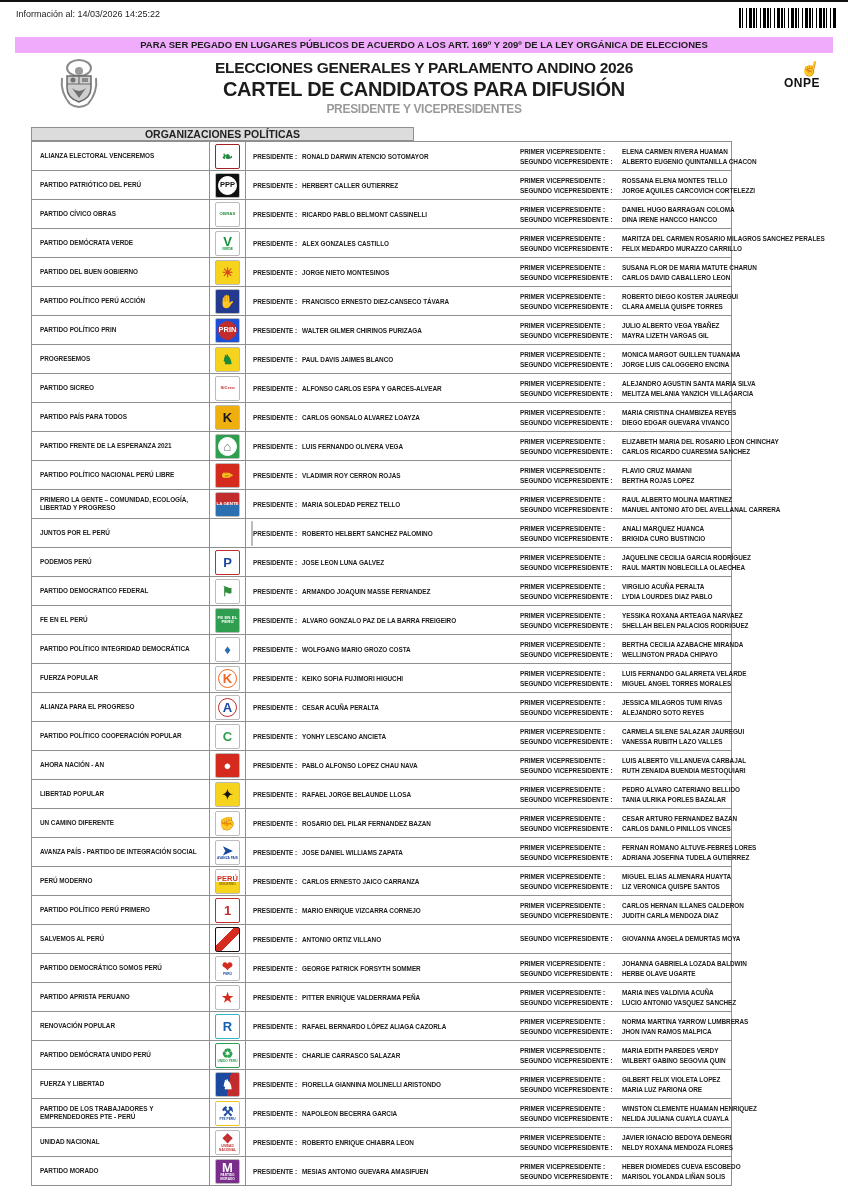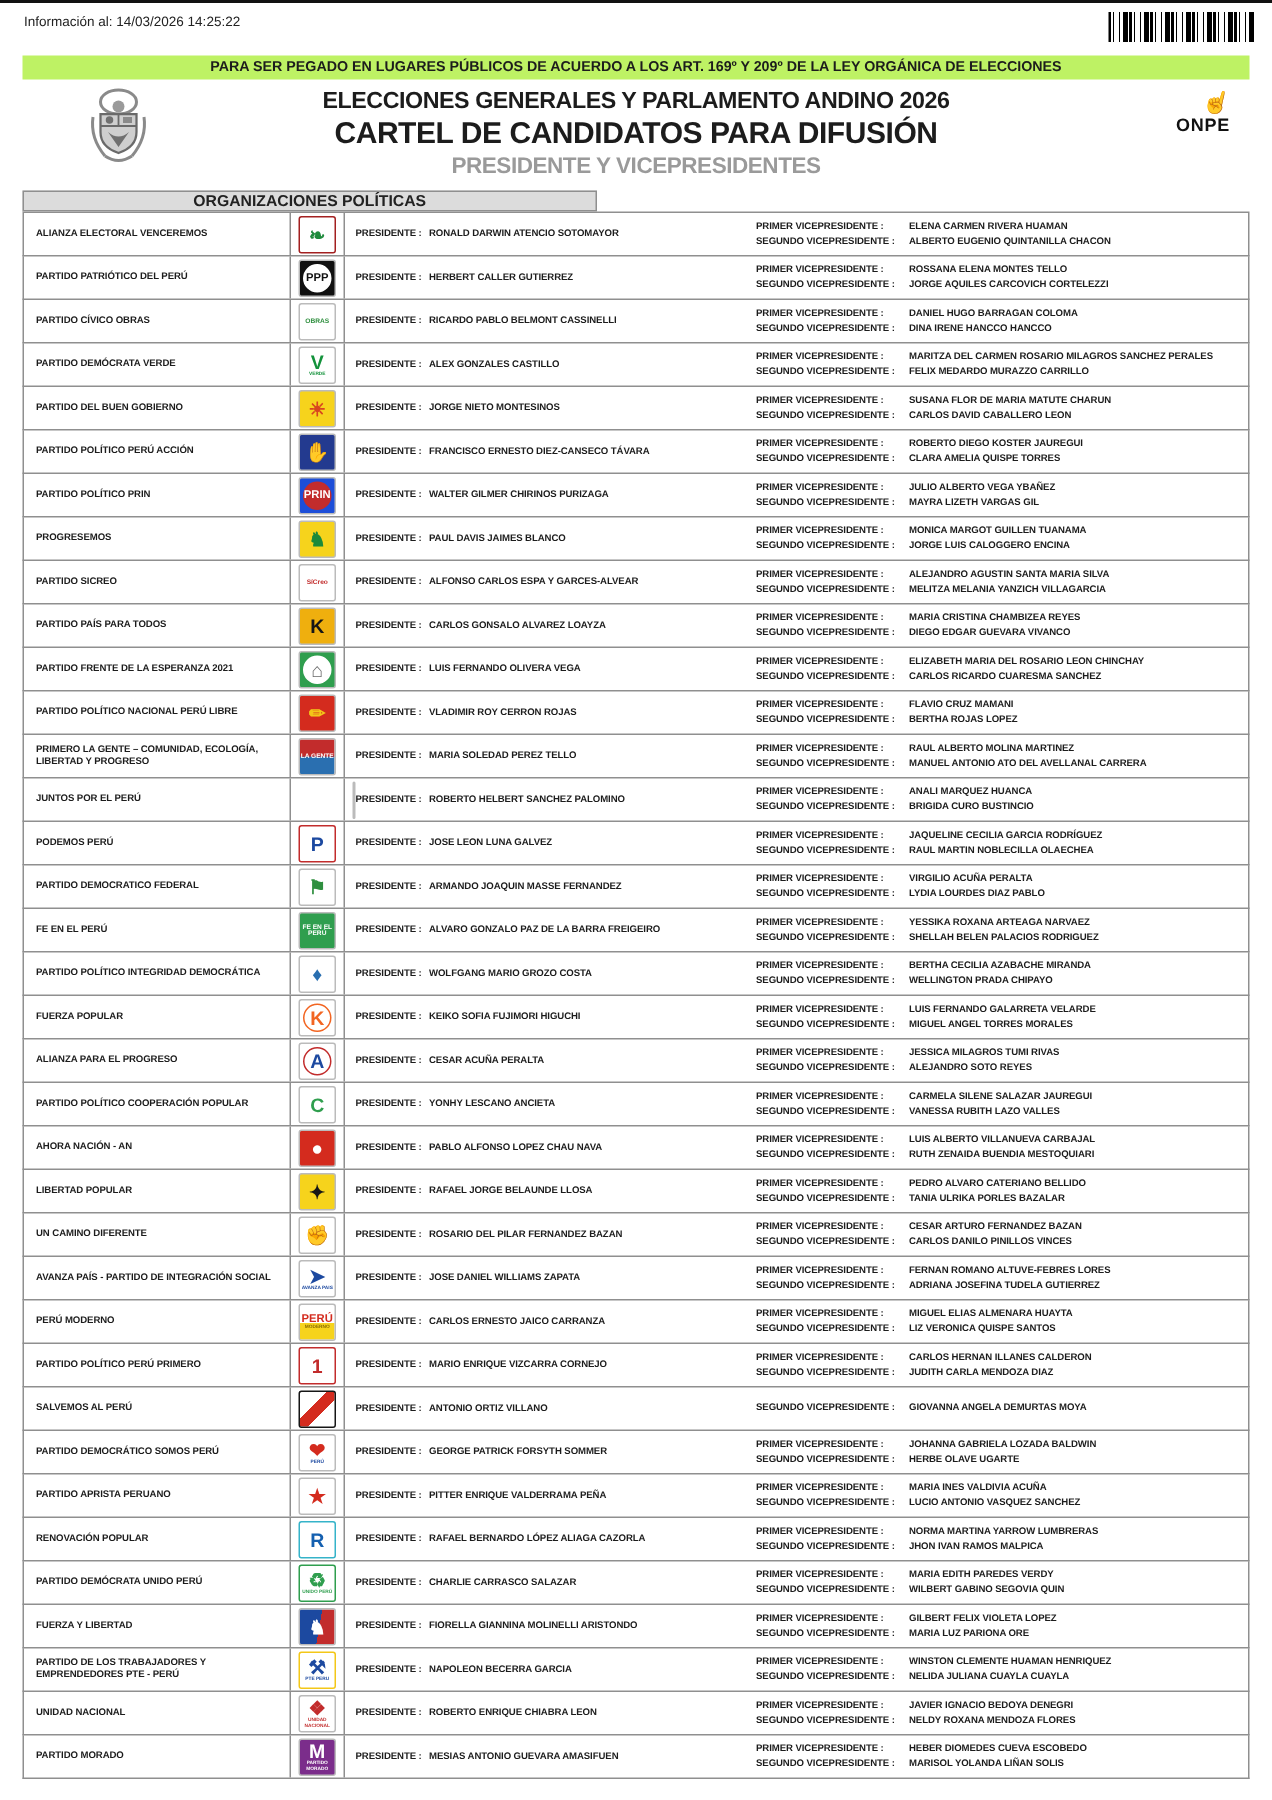--- a/index.html
+++ b/index.html
@@ -2,32 +2,32 @@
 <html><head>
 <meta charset="utf-8">
 <style>
   html,body{margin:0;padding:0;background:#fff;}
   .page{position:relative;width:848px;height:1200px;background:#fff;overflow:hidden;
         font-family:"Liberation Sans",sans-serif;color:#1c1c1c;}
   .topline{position:absolute;top:0;left:0;width:848px;height:2px;background:#111;}
   .infoline{position:absolute;top:9px;left:16px;font-size:9px;color:#222;}
   .barcode{position:absolute;top:8px;right:12px;width:97px;height:20px;
     background:repeating-linear-gradient(90deg,#000 0 2px,#fff 2px 3px,#000 3px 4px,#fff 4px 7px,#000 7px 8px,#fff 8px 10px,#000 10px 13px,#fff 13px 14px);}
-  .notice{position:absolute;top:37px;left:15px;width:818px;height:16px;background:#bef264;
+  .notice{position:absolute;top:37px;left:15px;width:818px;height:16px;background:#f0abfc;
     font-size:9.5px;font-weight:bold;text-align:center;line-height:16px;letter-spacing:0;}
   .coat{position:absolute;top:58px;left:58px;}
   .titles{position:absolute;top:59px;left:110px;width:628px;text-align:center;}
   .t1{font-size:15.5px;font-weight:bold;letter-spacing:-0.3px;text-align:center;}
   .t2{font-size:20px;font-weight:bold;letter-spacing:-0.3px;margin-top:1px;}
-  .t3{font-size:15px;font-weight:bold;color:#9a9a9a;letter-spacing:-0.3px;margin-top:1px;}
+  .t3{font-size:12px;font-weight:bold;color:#9a9a9a;letter-spacing:-0.3px;margin-top:1px;}
   .onpe{position:absolute;top:62px;right:14px;width:64px;text-align:center;}
   .onpe .hand{display:block;font-size:15px;line-height:14px;margin-left:18px;transform:rotate(14deg);}
   .onpe .onpetext{display:block;font-size:12px;font-weight:bold;letter-spacing:0.5px;color:#111;}
 
-  .table{position:absolute;top:127px;left:15px;width:818px;}
+  .table{position:absolute;top:127px;left:31px;width:701px;}
   .thead{position:relative;height:14px;}
   .th-left,.th-right{position:absolute;top:0;height:14px;background:#dcdcdc;border:1px solid #8f8f8f;
     box-sizing:border-box;font-size:10.5px;font-weight:bold;line-height:12px;color:#222;}
   .th-left{left:0;width:383px;text-align:center;}
   .th-right{left:462px;width:356px;padding-left:14px;text-align:left;}
   .tbody{border-top:1px solid #8f8f8f;}
   .row{display:flex;height:29px;box-sizing:border-box;border-bottom:1px solid #8f8f8f;
        border-left:1px solid #8f8f8f;border-right:1px solid #8f8f8f;}
   .c-party{width:178px;box-sizing:border-box;border-right:1px solid #8f8f8f;display:flex;align-items:center;
     padding:0 4px 0 8px;font-size:6.4px;font-weight:bold;line-height:1.3;letter-spacing:-0.05px;}

